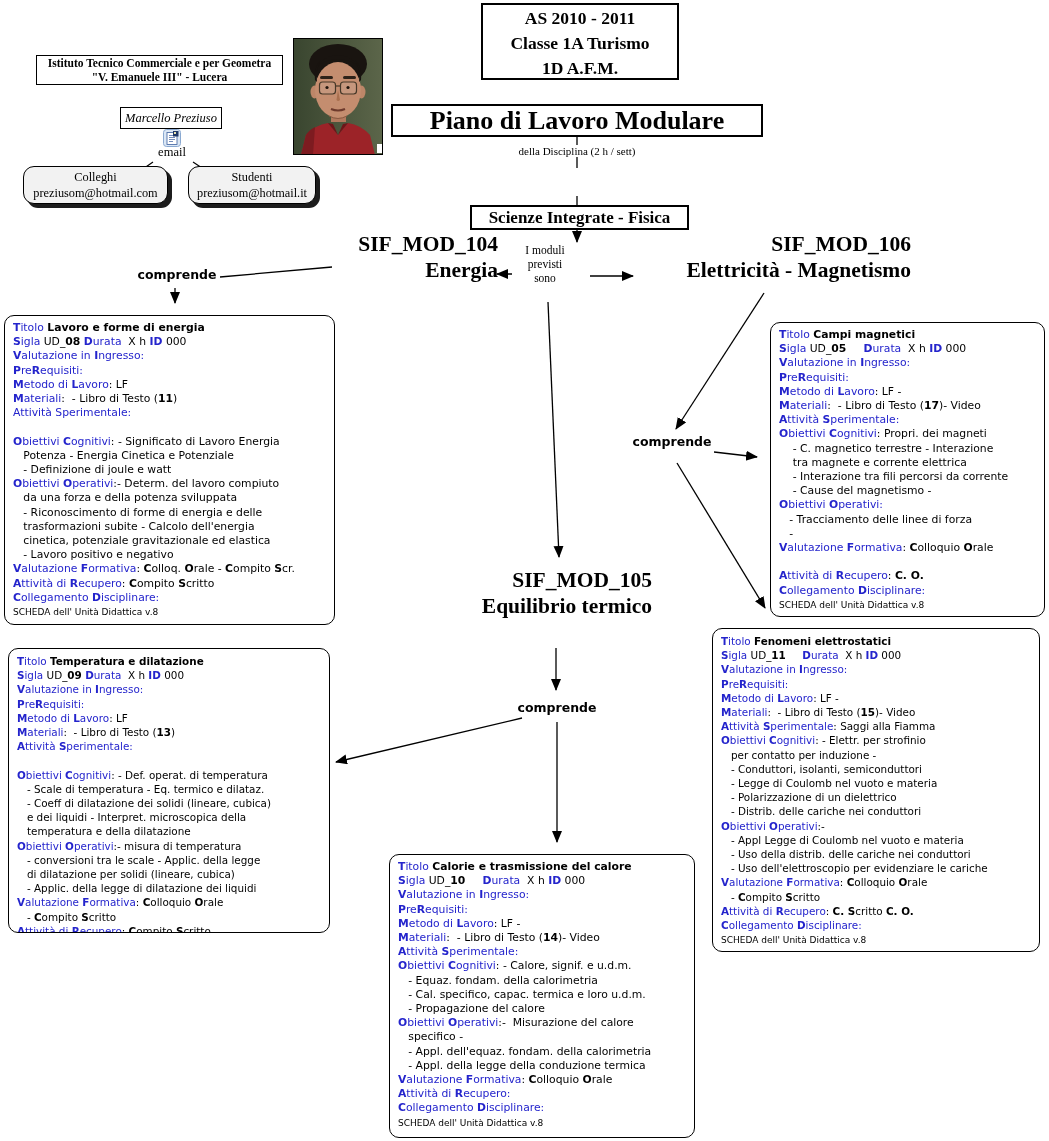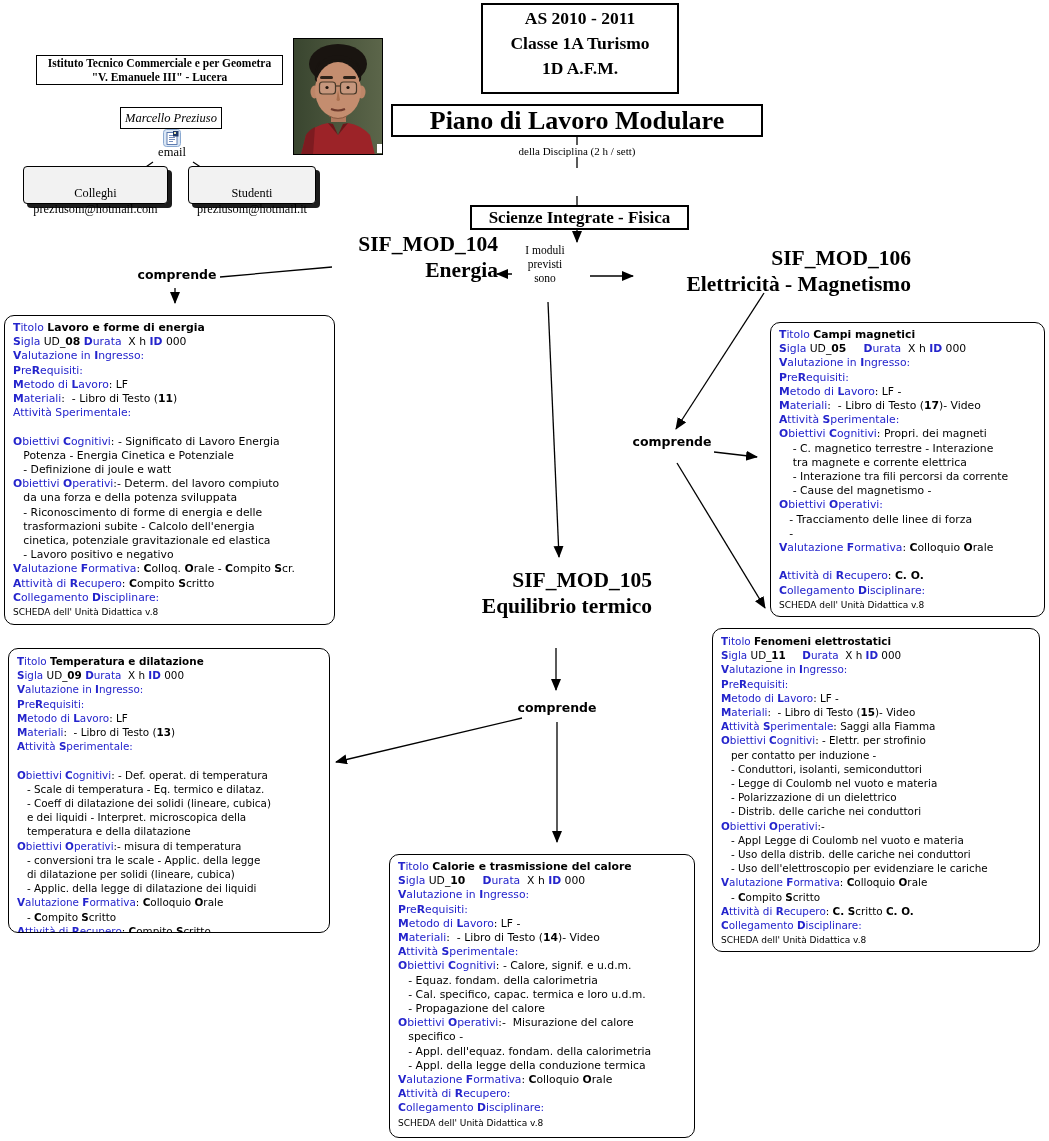--- a/index.html
+++ b/index.html
@@ -9,40 +9,40 @@
     font-family:"DejaVu Sans", sans-serif; overflow:hidden;
   }
   .abs { position:absolute; }
   svg.layer { position:absolute; left:0; top:0; z-index:1; }
   .serif { font-family:"Liberation Serif","DejaVu Serif",serif; }
   .node { z-index:2; }
 
   .frame { border:2px solid #000; background:#fff; text-align:center; }
   .frame-thin { border:1px solid #000; background:#fff; text-align:center; }
 
-  #year-box { left:481px; top:3px; width:198px; height:91px; font-size:17.5px; font-weight:bold; line-height:25px; padding-top:1px; }
+  #year-box { left:481px; top:3px; width:198px; height:77px; font-size:17.5px; font-weight:bold; line-height:25px; padding-top:1px; }
   #school-box { left:36px; top:55px; width:247px; height:30px; font-size:11.5px; font-weight:bold; line-height:14px; }
   #photo { left:293px; top:38px; width:90px; height:117px; }
   #teacher-box { left:120px; top:107px; width:102px; height:22px; font-size:12.5px; font-style:italic; line-height:20px; }
   #email-icon { left:163px; top:129px; width:18px; height:18px; }
   #email-label { left:146px; top:145px; width:52px; text-align:center; font-size:12.5px; }
   .contact {
-    border:1.6px solid #000; border-radius:4px; background:#f2f2f2;
-    box-shadow:4px 4px 0 #1c1c1c; text-align:center; font-size:12.3px; line-height:16px; padding-top:18px;
+    border:1.6px solid #000; border-radius:11px; background:#f2f2f2;
+    box-shadow:4px 4px 0 #1c1c1c; text-align:center; font-size:12.3px; line-height:16px; padding-top:2px;
   }
   #contact-0 { left:23px; top:166px; width:145px; height:38px; }
   #contact-1 { left:188px; top:166px; width:128px; height:38px; }
 
   #main-title { left:391px; top:104px; width:372px; height:33px; font-size:26px; font-weight:bold; line-height:29px; }
   #subtitle { left:493px; top:145px; width:168px; text-align:center; font-size:11px; background:#fff; z-index:3; }
   #subject-box { left:470px; top:169px; width:219px; height:25px; font-size:17px; font-weight:bold; line-height:22px;margin-top:36px; }
 
   .mod-head { text-align:right; font-weight:bold; font-size:21.5px; line-height:26px; font-family:"Liberation Serif","DejaVu Serif",serif; }
   #mod-104 { left:318px; top:231px; width:180px; }
-  #mod-106 { left:645px; top:245px; width:266px; }
+  #mod-106 { left:645px; top:231px; width:266px; }
   #mod-105 { left:460px; top:567px; width:192px; }
 
   #moduli-label { left:512px; top:243px; width:66px; text-align:center; font-size:11.5px; line-height:14px; background:#fff; }
   .comprende { font-weight:bold; font-size:12.5px; width:86px; text-align:center; z-index:2; }
   #comprende-left { left:134px; top:267px; }
   #comprende-mid { left:514px; top:700px; }
   #comprende-right { left:629px; top:434px; }
 
   .ubox {
     border:1.3px solid #000; border-radius:10px; background:#fff;

